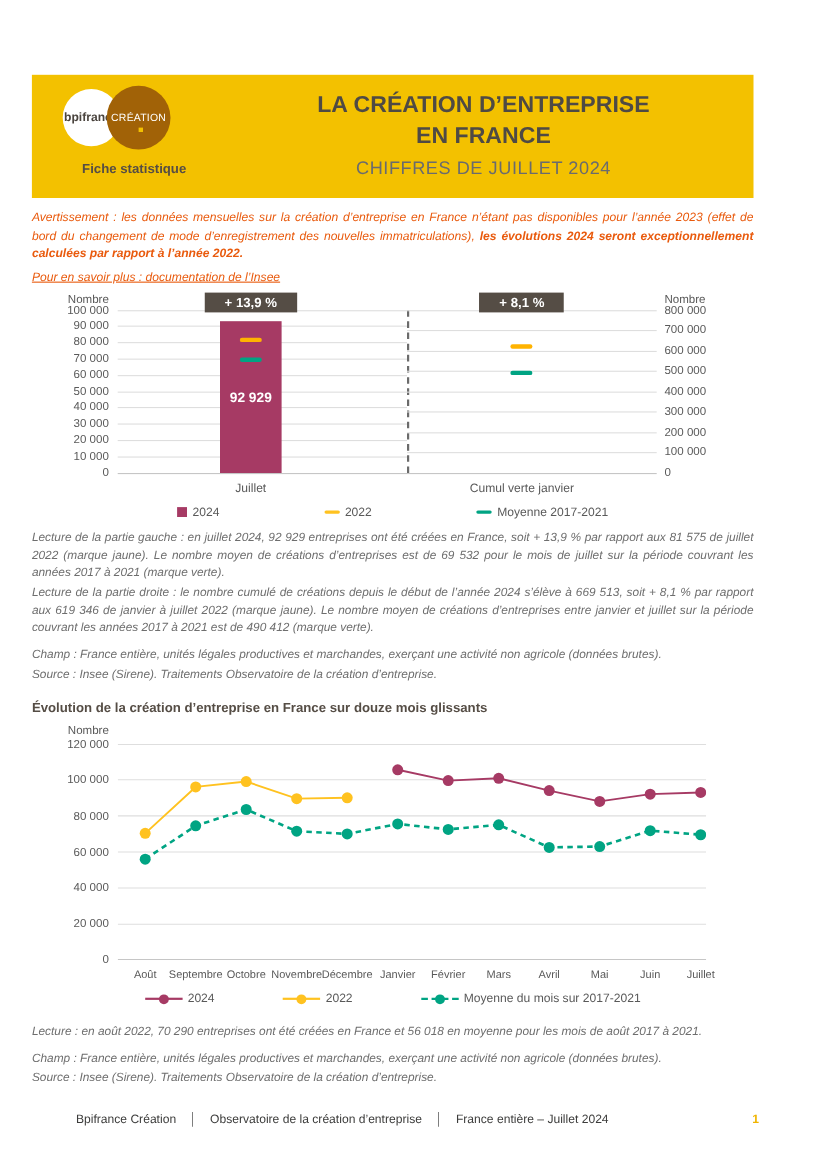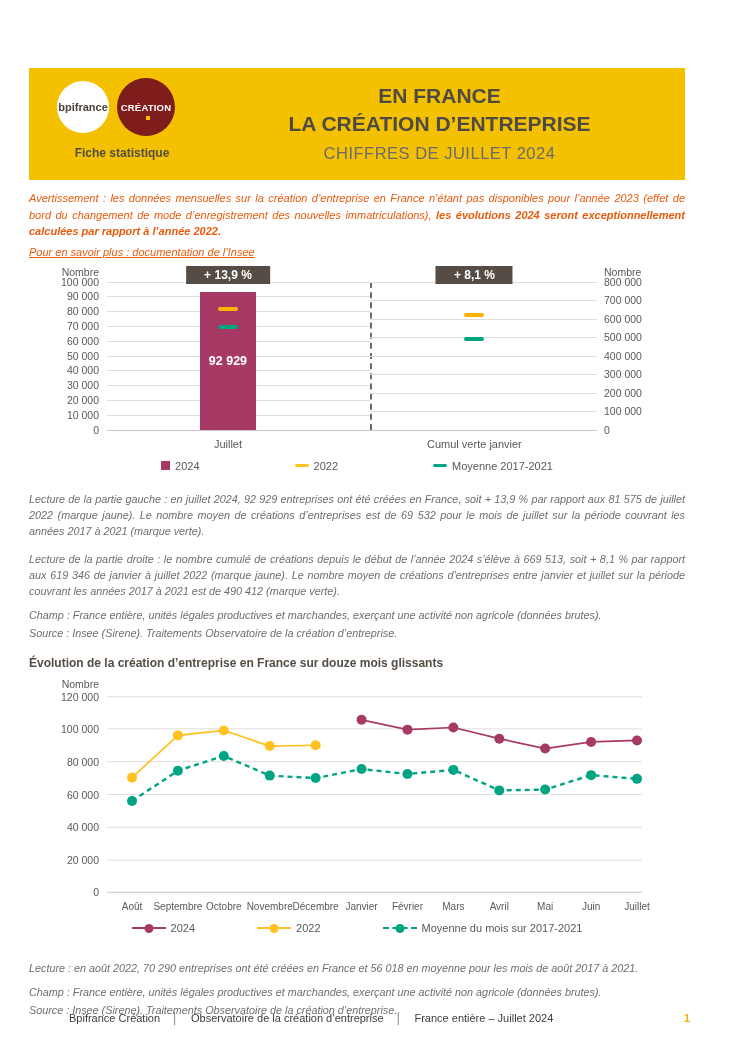--- a/index.html
+++ b/index.html
@@ -8,22 +8,22 @@
     font-family:"Liberation Sans","DejaVu Sans",sans-serif;position:relative;
   }
   .content{padding:68px 65px 0 29px;}
 
   
   .banner{background:#F3C100;height:112px;display:flex;}
   .logos{width:205px;position:relative;flex:none;}
   .logo-circle{position:absolute;border-radius:50%;display:flex;align-items:center;justify-content:center;}
   .logo-bpi{left:28px;top:13px;width:52px;height:52px;background:#ffffff;color:#4A443E;
     font-weight:bold;font-size:11px;}
-  .logo-crea{left:88px;top:10px;width:58px;height:58px;background:#7f1d1d;color:#ffffff;
-    font-weight:bold;font-size:9.5px;letter-spacing:.2px;}
+  .logo-crea{left:68px;top:10px;width:58px;height:58px;background:#a16207;color:#ffffff;
+    font-weight:normal;font-size:9.5px;letter-spacing:.2px;}
   .logo-crea .dot{position:absolute;left:50%;top:38px;width:4px;height:4px;background:#F3C100;}
   .tagline{position:absolute;left:18px;top:78px;width:150px;text-align:center;
     color:#554D45;font-weight:bold;font-size:12px;}
   .titles{flex:1;text-align:center;padding:14px 40px 0 0;}
   .t1{color:#4F4A44;font-weight:bold;font-size:21px;line-height:1.35;}
   .t2{color:#6A6B6E;font-size:16.5px;margin-top:5px;letter-spacing:.5px;}
 
   
   .warning{color:#E95A0D;font-style:italic;font-size:11px;line-height:1.5;
     text-align:justify;margin:10px 0 6px 0;}
@@ -59,21 +59,21 @@
   .bc-divider{position:absolute;left:263px;top:0;height:148px;border-left:2px dashed #6B6B6B;}
   .bc-cat{position:absolute;top:174px;transform:translateX(-50%);font-size:11px;white-space:nowrap;}
   .bc-legend{position:absolute;top:196px;left:0;right:0;display:flex;justify-content:center;
     gap:95px;align-items:center;font-size:11px;}
   .lg-item{display:flex;align-items:center;gap:5px;}
   .lg-sq{width:9px;height:9px;}
   .lg-dash{width:14px;height:3px;border-radius:1.5px;}
 
   
   .note{color:#6E6E6E;font-style:italic;font-size:10.8px;line-height:1.5;
-    text-align:justify;margin:12px 0 0 0;}
+    text-align:justify;margin:2px 0 0 0;}
   .note.tight{margin:2px 0 0 0;}
 
   
   .lc{position:relative;height:270px;margin-top:8px;font-size:10.5px;color:#595959;}
   .lc-caption{position:absolute;top:0;left:0;width:70px;text-align:right;}
   .lc-ticks{position:absolute;left:0;top:0;width:70px;}
   .lc-tick{position:absolute;width:70px;text-align:right;white-space:nowrap;}
   .lc-svg{position:absolute;left:78px;top:18px;}
   .lc-xlabel{position:absolute;top:223px;transform:translateX(-50%);font-size:10px;white-space:nowrap;}
   .lc-legend{position:absolute;top:244px;left:0;right:0;display:flex;justify-content:center;
@@ -98,22 +98,22 @@
       <div class="logo-circle logo-bpi">
         <span>bpifrance</span>
       </div>
       <div class="logo-circle logo-crea">
         <span>CRÉATION</span>
         <span class="dot"></span>
       </div>
       <div class="tagline">Fiche statistique</div>
     </div>
     <div class="titles">
+      <div class="t1">LA CRÉATION D’ENTREPRISE</div>
       <div class="t1">EN FRANCE</div>
-      <div class="t1">LA CRÉATION D’ENTREPRISE</div>
       <div class="t2">CHIFFRES DE JUILLET 2024</div>
     </div>
   </header>
 
   <p class="warning"><span>Avertissement : les données mensuelles sur la création d’entreprise en France n’étant pas disponibles pour l’année 2023 (effet de bord du changement de mode d’enregistrement des nouvelles immatriculations), </span><span class="bold">les évolutions 2024 seront exceptionnellement calculées par rapport à l’année 2022.</span></p>
 
   <p class="morelink"><a>Pour en savoir plus : documentation de l’Insee</a></p>
 
 
   <div class="bc" id="bc">

